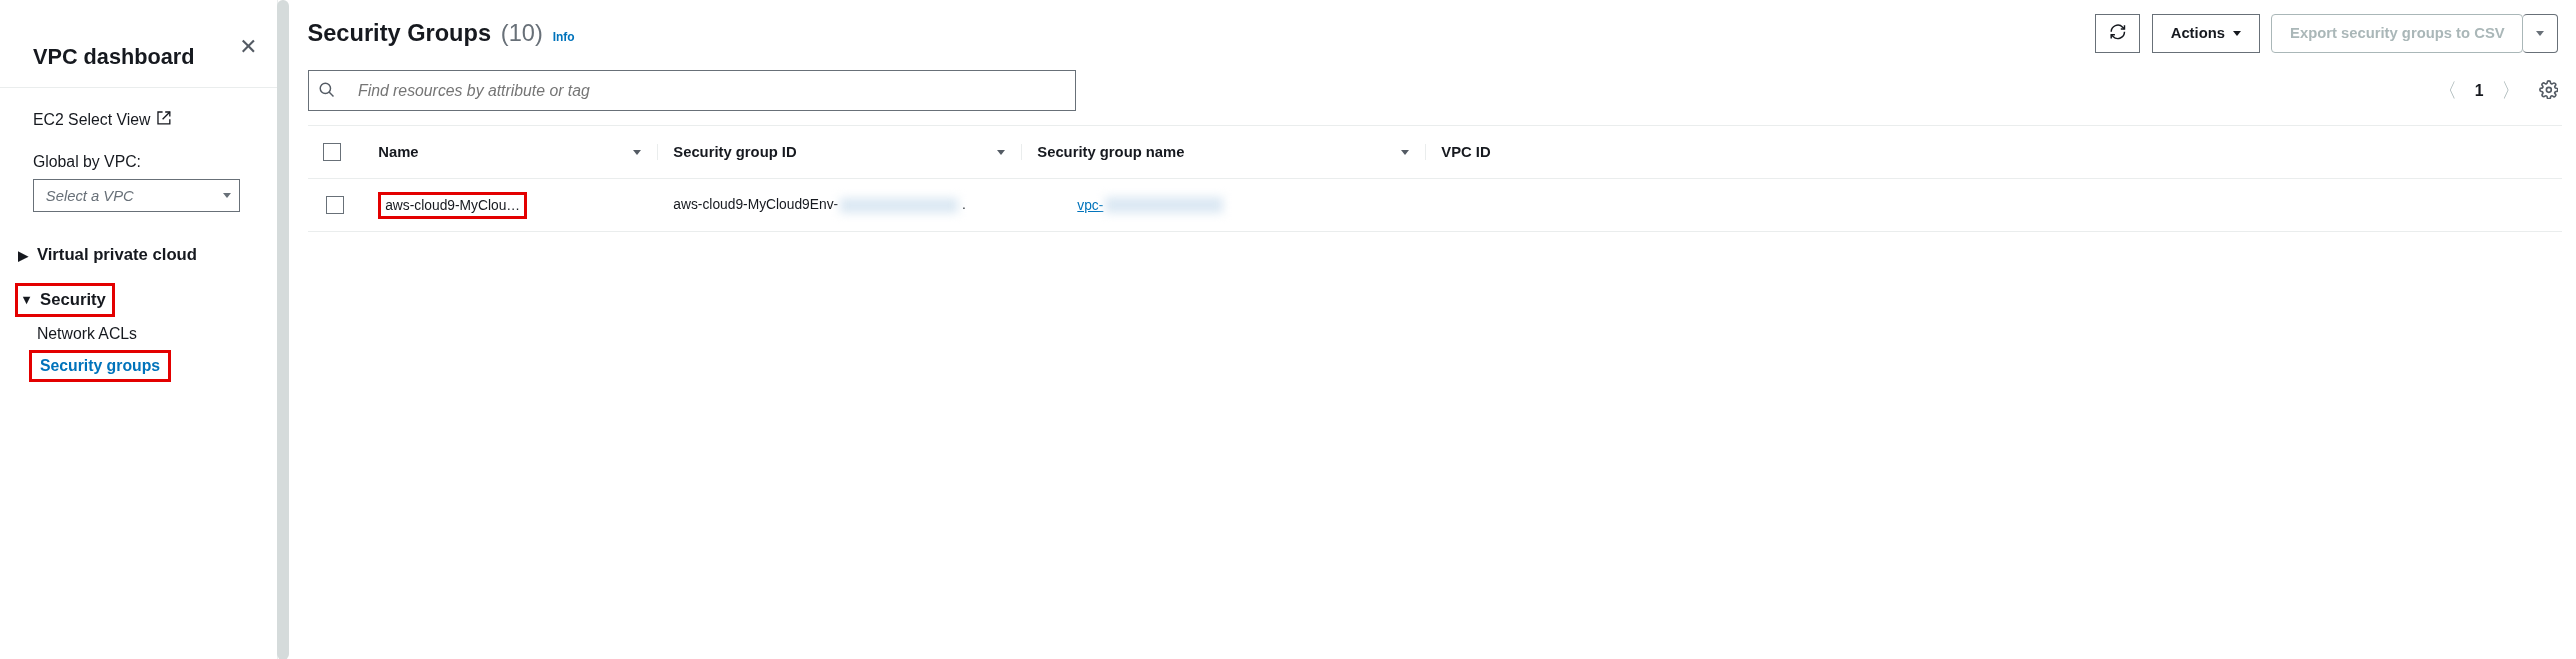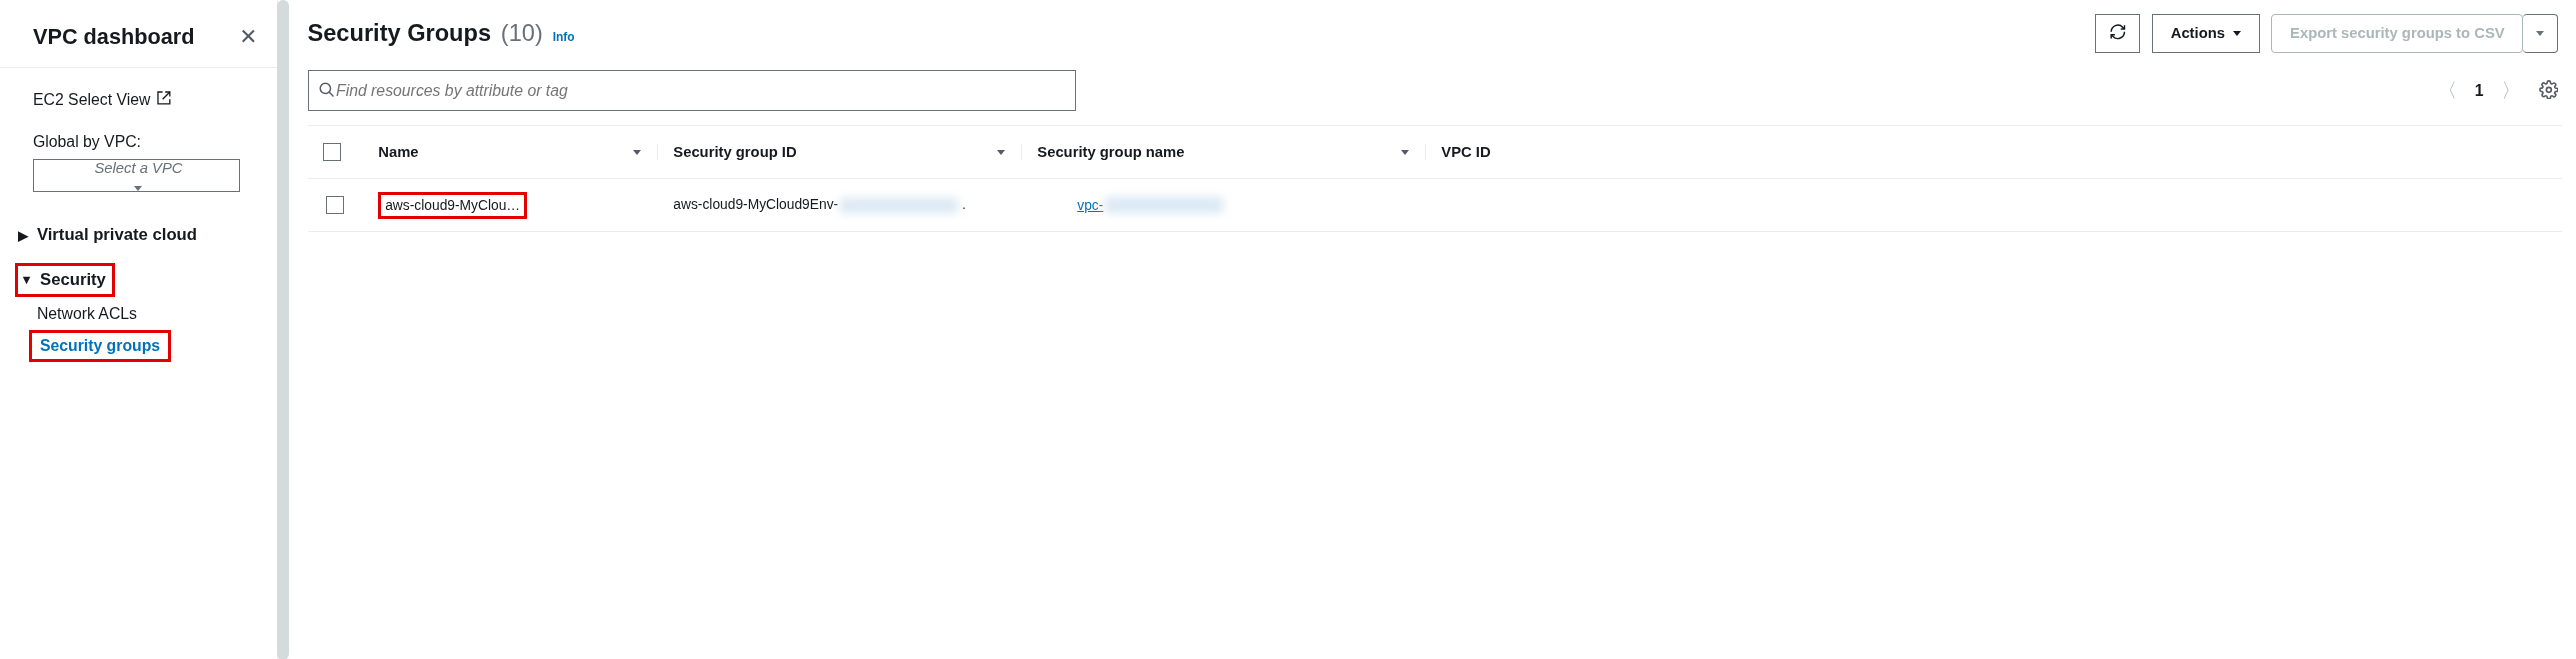--- a/index.html
+++ b/index.html
@@ -33,20 +33,21 @@
     display: flex;
     align-items: center;
     justify-content: space-between;
     padding: 5.9px 19.7px 17.7px 33px;
     border-bottom: 1px solid #eaeded;
   }
   .sidebar-title {
     font-size: 21.7px;
     font-weight: 700;
     color: #16191f;
+    margin-top: 20px;
   }
   .close-x {
     font-size: 21.7px;
     font-weight: 400;
     color: #545b64;
     cursor: pointer;
   }
   .sidebar-body { padding: 21.7px 19.7px 0 33px; }
   .ec2-global {
     display: inline-flex;
@@ -69,21 +70,20 @@
     border: 1px solid #687078;
     display: flex;
     align-items: center;
     justify-content: space-between;
     padding: 0 7.9px 0 11.8px;
     font-style: italic;
     color: #687078;
     font-size: 14.8px;
     cursor: pointer;
     margin-bottom: 33px;
-    flex-direction: column;
   }
   .nav-group {
     display: flex;
     align-items: center;
     gap: 7.9px;
     font-size: 16.7px;
     font-weight: 700;
     color: #16191f;
     cursor: pointer;
     margin: 0 0 17.7px -15.8px;
@@ -172,21 +172,21 @@
     padding-right: 3.9px;
     margin-bottom: 13.8px;
   }
   .search {
     width: 768px;
     height: 41px;
     border: 1px solid #687078;
     display:flex;
     align-items:center;
     padding: 0 9.8px;
-    gap: 0;
+    gap: 22px;
   }
   .search input {
     border:none; outline:none;
     font-size: 15.8px;
     font-style: italic;
     color: #687078;
     flex:1;
     background: transparent;
   }
   .search-icon svg { width:17.7px; height:17.7px; stroke:#545b64;}

